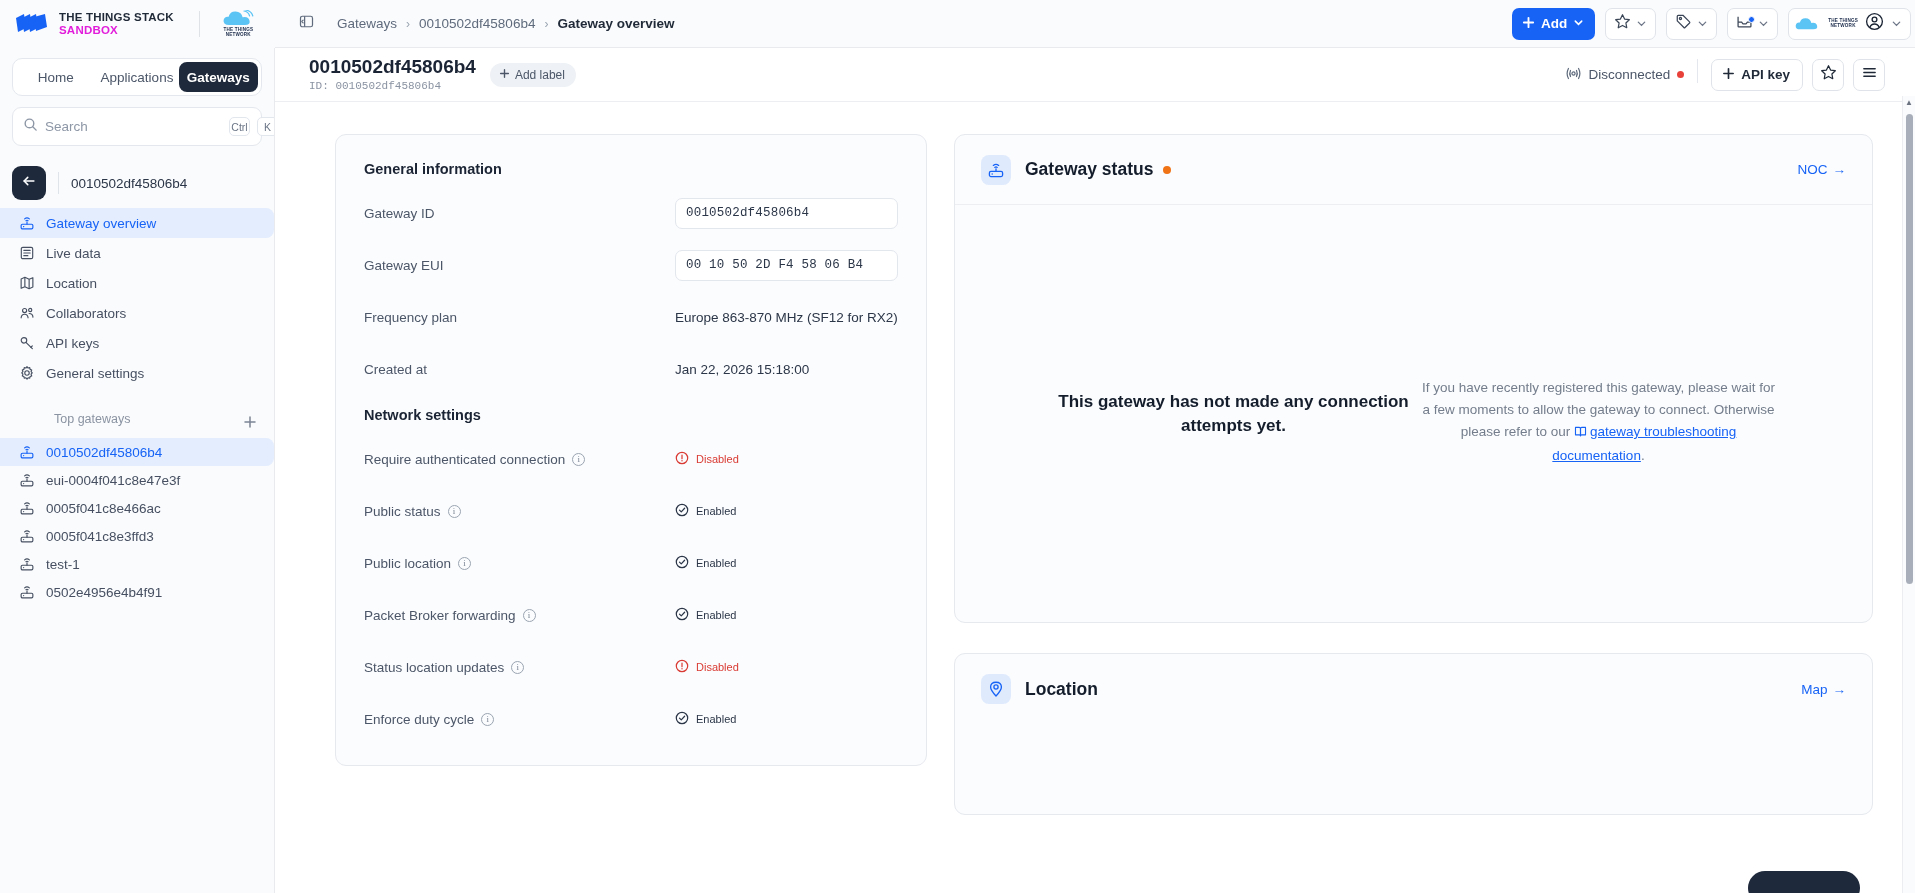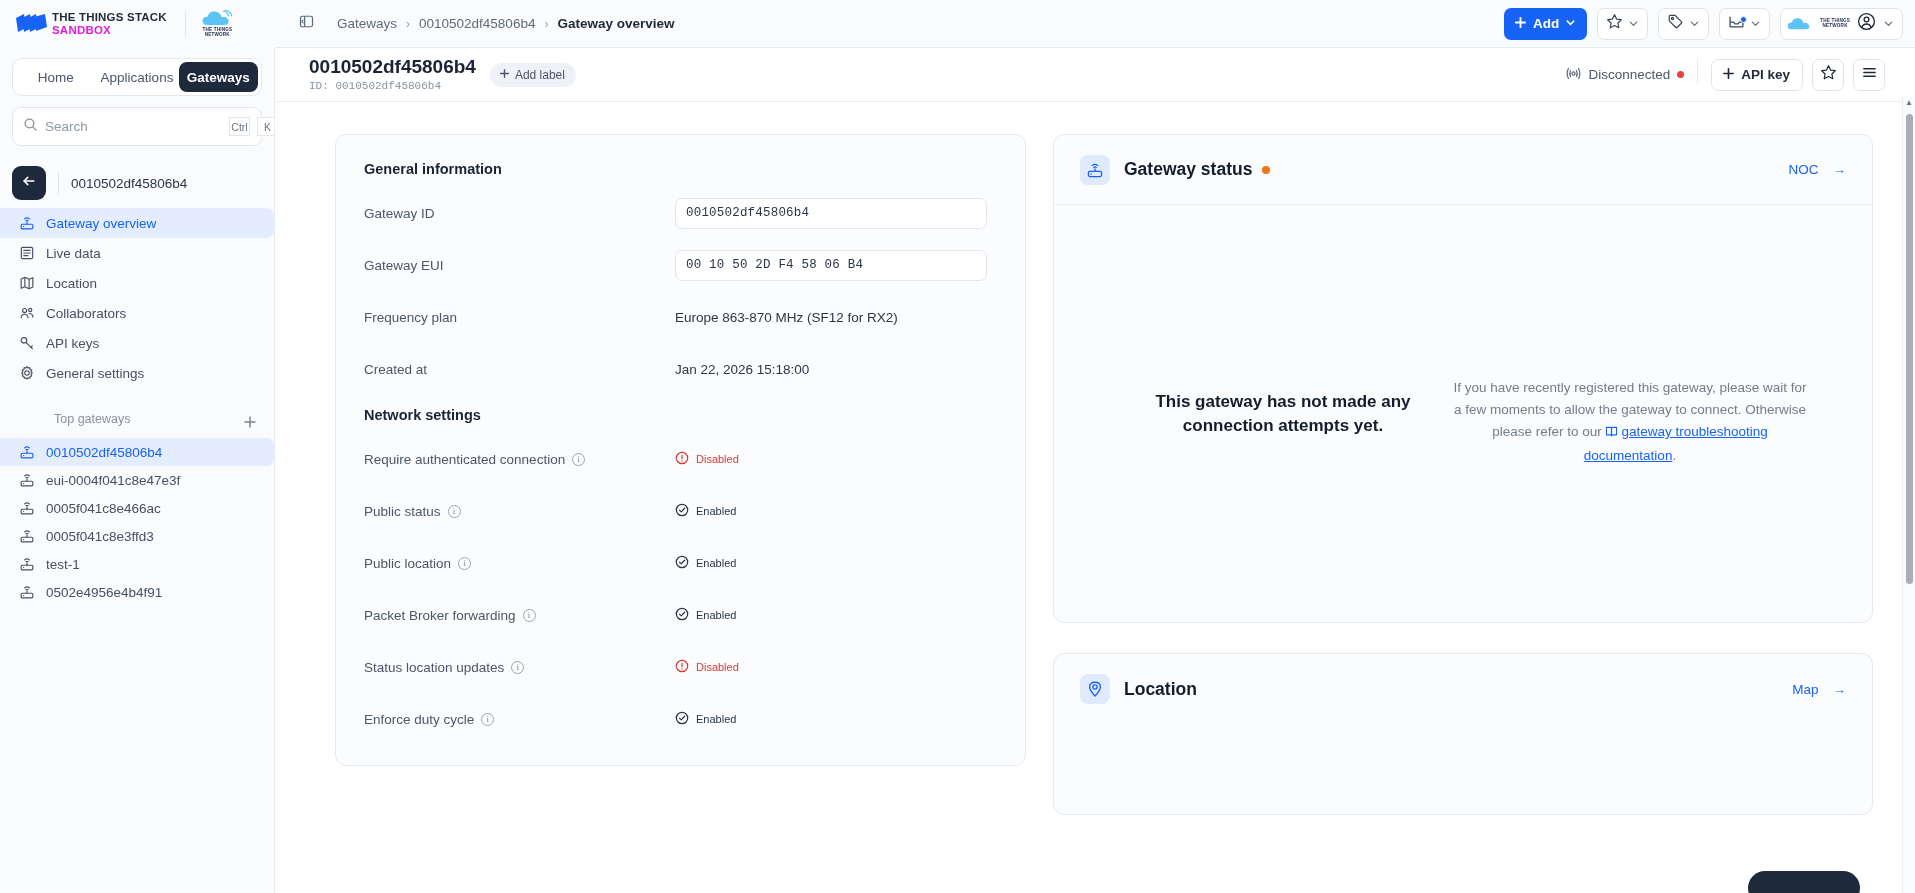--- a/index.html
+++ b/index.html
@@ -14,21 +14,21 @@
 
   
   .topbar {
     height: 48px; min-height: 48px;
     display: flex; align-items: center;
     background: #fafbfc;
     border-bottom: 1px solid #e8eaee;
   }
   .brand {
     width: 275px; min-width: 275px; height: 48px;
-    display: flex; align-items: center; gap: 4px;
+    display: flex; align-items: center; gap: 11px;
     padding-left: 14px;
     background: #fafbfc;
   }
   .brand-mark { display: flex; align-items: center; }
   .brand-text { line-height: 1.08; }
   .brand-l1 { font-size: 11.5px; font-weight: bold; color: #1f2937; letter-spacing: .2px; }
   .brand-l2 { font-size: 11.5px; font-weight: bold; color: #e21ddb; letter-spacing: .2px; }
   .brand-sep { width: 1px; height: 26px; background: #dfe3e8; margin: 0 12px 0 14px; }
   .ttn-cloud { display: flex; flex-direction: column; align-items: center; gap: 1px; }
   .ttn-cloud-txt { font-size: 4.6px; font-weight: bold; color: #1b2b4b; line-height: 1.08; text-align: center; letter-spacing: .2px; }
@@ -42,21 +42,21 @@
   .breadcrumb {
     display: flex; align-items: center; gap: 9px;
     margin-left: 18px; font-size: 13.5px;
   }
   .bc-link { color: #5f6b7d; cursor: pointer; }
   .bc-sep { color: #9aa4b2; font-size: 12px; }
   .bc-current { color: #1f2937; font-weight: bold; }
 
   .topbar-right {
     margin-left: auto; display: flex; align-items: center; gap: 10px;
-    padding-right: 12px;
+    padding-right: 4px;
   }
   .btn-add {
     display: flex; align-items: center; gap: 6px;
     background: #1763f6; color: #fff;
     height: 32px; padding: 0 11px 0 10px;
     border-radius: 7px; font-size: 13.5px; font-weight: bold;
     cursor: pointer; border: none;
   }
   .icon-btn {
     height: 32px; display: flex; align-items: center; gap: 5px;
@@ -103,21 +103,21 @@
     cursor: text;
   }
   .searchbox input {
     border: none; outline: none; flex: 1; font-size: 13.5px;
     color: #3a4556; background: transparent;
     font-family: "Liberation Sans", sans-serif;
   }
   .searchbox input::placeholder { color: #8d97a6; }
   .kbd {
     font-size: 10.5px; color: #6b7586; border: 1px solid #e2e6ed;
-    border-radius: 0; min-width: 21px; height: 19px;
+    border-radius: 5px; min-width: 21px; height: 19px;
     display: flex; align-items: center; justify-content: center; padding: 0 4px;
     background: #fff;
   }
 
   .entity-row {
     margin: 20px 12px 8px 12px; height: 34px;
     display: flex; align-items: center; gap: 0;
   }
   .back-btn {
     width: 34px; height: 34px; border-radius: 9px; background: #1e293b;
@@ -203,21 +203,21 @@
     background: #fff; display: flex; align-items: center; justify-content: center;
     cursor: pointer;
   }
 
   .content {
     flex: 1; min-height: 0; overflow: hidden;
     padding: 32px 42px 0 60px;
     display: flex; gap: 27px; align-items: flex-start;
     position: relative;
   }
-  .col-left { width: 691px; flex: none; }
+  .col-left { width: 592px; flex: none; }
   .col-right { flex: 1; min-width: 0; display: flex; flex-direction: column; gap: 30px; }
 
   .card {
     border: 1px solid #e6e9ee; border-radius: 11px;
     background: #fbfcfd;
   }
 
   
   .gi-card { padding: 26px 28px 30px 28px; }
   .card-heading { font-size: 14.5px; font-weight: bold; color: #1b2434; }
@@ -251,21 +251,21 @@
     border-bottom: 1px solid #eceef2;
   }
   .gs-icon {
     width: 30px; height: 30px; border-radius: 8px; background: #dfeafd;
     display: flex; align-items: center; justify-content: center; flex: none;
   }
   .gs-title { font-size: 17.5px; font-weight: bold; color: #141d2c; margin-left: 14px; }
   .orange-dot { width: 8px; height: 8px; border-radius: 50%; background: #f07316; margin-left: 10px; }
   .link-arrow {
     margin-left: auto; font-size: 13.5px; color: #1763f6; cursor: pointer;
-    display: flex; align-items: center; gap: 14px;
+    display: flex; align-items: center; gap: 5px;
   }
 
   .gs-body {
     height: 417px; display: flex; flex-direction: row;
     align-items: center; justify-content: center; padding: 0 62px;
     text-align: center;
   }
   .gs-h {
     font-size: 17px; font-weight: bold; color: #141d2c;
     line-height: 1.38; max-width: 370px;

